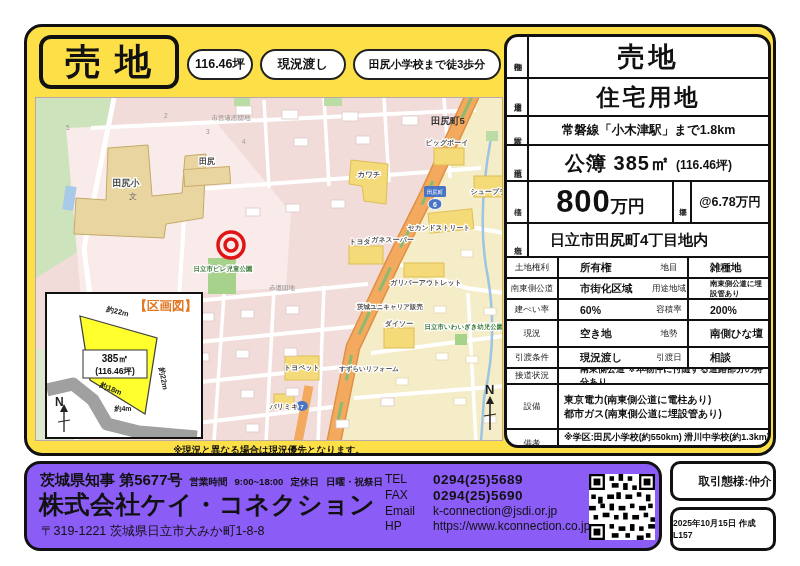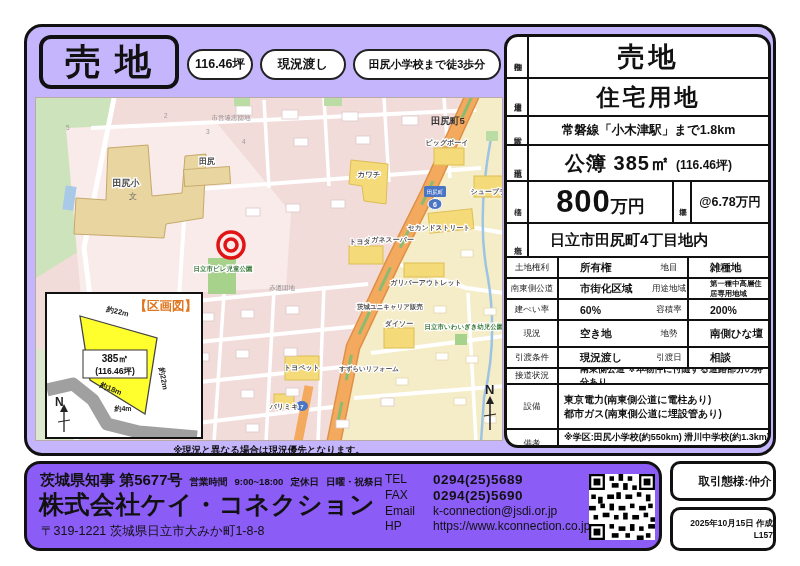--- a/index.html
+++ b/index.html
@@ -3,21 +3,21 @@
 <meta charset="utf-8">
 <style>
   * { margin:0; padding:0; box-sizing:border-box; }
   html,body { width:800px; height:566px; background:#fff;
     font-family:"Liberation Sans","DejaVu Sans",sans-serif; color:#111; }
   body { position:relative; overflow:hidden; }
   .abs { position:absolute; }
 
   
   #main-box { left:24px; top:24px; width:752px; height:432px;
-    border:3px solid #111; border-radius:18px; background:#c4b5fd; }
+    border:3px solid #111; border-radius:18px; background:#fde047; }
 
   #title-box { left:12px; top:8px; width:140px; height:54px;
     border:4px solid #111; border-radius:12px; display:flex;
     align-items:center; justify-content:center;
     font-size:36px; font-weight:bold; letter-spacing:2px; }
 
   .badge { top:22px; height:31px; border:2px solid #222; border-radius:16px;
     display:flex; align-items:center; justify-content:center;
     font-weight:bold; background:#fff; }
   #badge-1 { left:160px; width:66px; font-size:12.5px; }
@@ -83,21 +83,21 @@
   .c-val-tel { font-size:13.5px; font-weight:bold; letter-spacing:0.5px; }
   .c-val { font-size:12px; }
   #qr { left:562px; top:10px; width:66px; height:66px; }
 
   #trans-box { left:670px; top:461px; width:106px; height:40px;
     border:3px solid #111; border-radius:10px; display:flex;
     align-items:center; justify-content:center;
     font-size:11.5px; font-weight:bold; background:#fff;padding-left:24px; }
   #date-box { left:670px; top:507px; width:106px; height:44px;
     border:3px solid #111; border-radius:10px; display:flex;
-    flex-direction:column; align-items:flex-end; justify-content:center;
+    flex-direction:column; align-items:flex-start; justify-content:center;
     background:#fff; }
   #date-box div { font-size:8.5px; font-weight:bold; line-height:12px; }
 </style>
 </head>
 <body>
 
 <div id="main-box" class="abs">
 
   <div id="title-box" class="abs">
     <span>売 地</span>
@@ -331,21 +331,21 @@
     <div class="t-row" style="height:21px">
       <div class="lab-h" style="width:52px">土地権利</div>
       <div class="val sm-val left" style="flex:1 1 88px">所有権</div>
       <div class="lab-h lab-m" style="width:38px;border-left:0">地目</div>
       <div class="val sm-val left" style="flex:0 0 79px">雑種地</div>
     </div>
     <div class="t-row" style="height:21px">
       <div class="lab-h" style="width:52px">南東側公道</div>
       <div class="val sm-val left" style="flex:1 1 88px">市街化区域</div>
       <div class="lab-h lab-m" style="width:38px;border-left:0">用途地域</div>
-      <div class="val xs-val left" style="flex:0 0 79px">第一種中高層住居専用地域</div>
+      <div class="val xs-val left" style="flex:0 0 79px">南東側公道に埋設管あり</div>
     </div>
     <div class="t-row" style="height:21px">
       <div class="lab-h" style="width:52px">建ぺい率</div>
       <div class="val sm-val left" style="flex:1 1 88px">60%</div>
       <div class="lab-h lab-m" style="width:38px;border-left:0">容積率</div>
       <div class="val sm-val left" style="flex:0 0 79px">200%</div>
     </div>
     <div class="t-row" style="height:27px">
       <div class="lab-h" style="width:52px">現況</div>
       <div class="val sm-val left" style="flex:1 1 88px">空き地</div>

